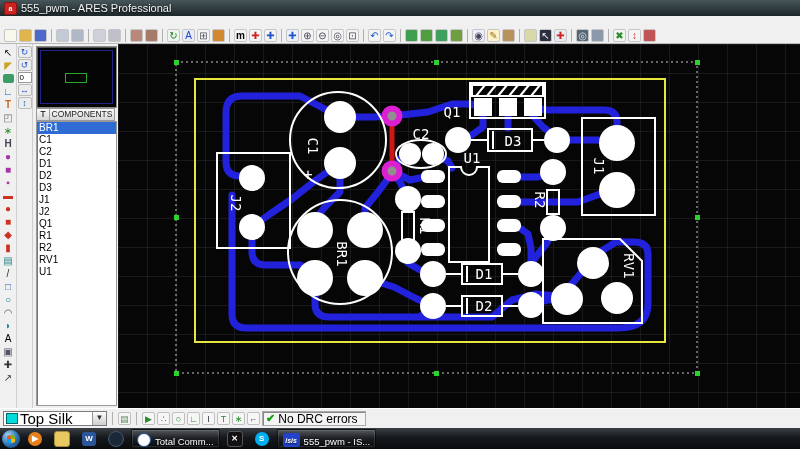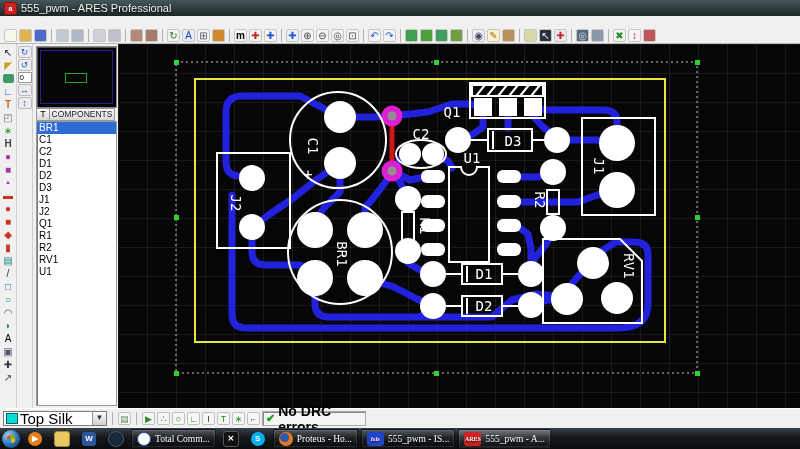--- a/index.html
+++ b/index.html
@@ -68,41 +68,41 @@
   #layercombo .drop{width:13px;height:13px;background:linear-gradient(#fdfdfd,#cfcfcf);border-left:1px solid #999;
     font-size:8px;line-height:12px;text-align:center;color:#333;}
   .sbi{width:13px;height:13px;border:1px solid #c0c0c0;border-radius:2px;font-size:9px;line-height:12px;
     text-align:center;background:#f6f6f6;box-sizing:border-box;}
   #pathfield{flex:1;height:15px;background:#fff;border:1px solid #8a8a8a;box-shadow:inset 1px 1px 0 #666;
     font-size:9.5px;line-height:14px;padding-left:4px;color:#000;box-sizing:border-box;
     font-family:"Liberation Sans",sans-serif;white-space:nowrap;overflow:hidden;}
   #drcbox{width:104px;height:15px;border:1px solid #aaa;box-shadow:inset 1px 1px 0 #888;background:#f4f4f4;
     display:flex;align-items:center;gap:3px;padding-left:3px;box-sizing:border-box;}
   #drcbox .chk{color:#12a012;font-size:11px;font-weight:bold;line-height:13px;}
-  #drcbox .t{font-size:14px;color:#000;font-weight:bold;}
+  #drcbox .t{font-size:12px;color:#000;}
   #coordbox{width:128px;height:15px;border:1px solid #aaa;box-shadow:inset 1px 1px 0 #888;background:#f4f4f4;
     display:flex;align-items:center;justify-content:flex-end;gap:6px;padding:0 4px;box-sizing:border-box;}
   #coordbox .c{font-size:9.5px;color:#cc2299;}
   #coordbox .u{font-size:9.5px;color:#333;}
 
   
   #taskbar{left:0;top:428px;width:800px;height:21px;
     background:linear-gradient(#3a4047,#15181c 45%,#0a0c0e);display:flex;align-items:center;gap:3px;
     padding:0 2px;box-sizing:border-box;}
   #orb{width:18px;height:18px;border-radius:50%;background:radial-gradient(circle at 35% 30%,#9fd4f5,#2a6fb0 55%,#123c66);
     display:flex;align-items:center;justify-content:center;}
   #orb .flag{width:8px;height:8px;display:grid;grid-template-columns:4px 4px;grid-template-rows:4px 4px;
     border-radius:2px;overflow:hidden;transform:rotate(-6deg);}
   #orb .flag i:nth-child(1){background:#f25022;}#orb .flag i:nth-child(2){background:#7fba00;}
   #orb .flag i:nth-child(3){background:#00a4ef;}#orb .flag i:nth-child(4){background:#ffb900;}
   .tbicon{width:24px;height:19px;display:flex;align-items:center;justify-content:center;border-radius:2px;}
-  .tbbtn{height:17px;display:flex;align-items:center;gap:4px;padding:0 5px;border:1px solid rgba(0,0,0,.65);
+  .tbbtn{height:17px;display:flex;align-items:flex-end;gap:4px;padding:0 5px;border:1px solid rgba(0,0,0,.65);
     border-radius:2px;background:linear-gradient(rgba(255,255,255,.16),rgba(255,255,255,.04) 50%,rgba(0,0,0,.1));
     box-shadow:inset 0 0 0 1px rgba(255,255,255,.12);color:#fff;font-size:9.5px;text-shadow:0 1px 2px #000;
-    white-space:nowrap;font-family:Liberation Serif, serif;}
+    white-space:nowrap;}
   .tbbtn.active{background:linear-gradient(rgba(255,255,255,.32),rgba(255,255,255,.12) 50%,rgba(0,0,0,.05));}
   .mini{width:14px;height:14px;border-radius:3px;display:flex;align-items:center;justify-content:center;
     font-size:8px;color:#fff;font-weight:bold;}
   #tray{margin-left:auto;display:flex;align-items:center;gap:3px;}
   #tray .lang{color:#fff;font-size:9.5px;padding:0 2px;}
   .trico{width:11px;height:11px;border-radius:2px;}
   #clock{color:#fff;font-size:8.5px;line-height:9px;text-align:right;padding:0 4px;}
 </style>
 </head>
 <body>
@@ -426,26 +426,18 @@
       <div class="mini" style="background:#fff;border:1px solid #2255aa;border-radius:50%;width:12px;height:12px"></div>
       <span>Total Comm...</span>
     </div>
     <div class="tbicon">
       <div class="mini" style="background:#111;border:1px solid #555">✕</div>
     </div>
     <div class="tbicon">
       <div class="mini" style="background:#00aff0;border-radius:50%">S</div>
     </div>
     <div class="tbbtn">
-      <div class="mini" style="background:radial-gradient(circle at 40% 40%,#2a5aa8 35%,#e87722 40%);border-radius:50%"></div>
-      <span>Proteus - Ho...</span>
-    </div>
-    <div class="tbbtn">
       <div class="mini" style="background:#2244cc;width:17px;font-style:italic;font-size:7px">isis</div>
       <span>555_pwm - IS...</span>
     </div>
-    <div class="tbbtn active">
-      <div class="mini" style="background:#cc2222;width:17px;font-size:6px">ARES</div>
-      <span>555_pwm - A...</span>
-    </div>
   </div>
 
 </div>
 
 </body></html>

